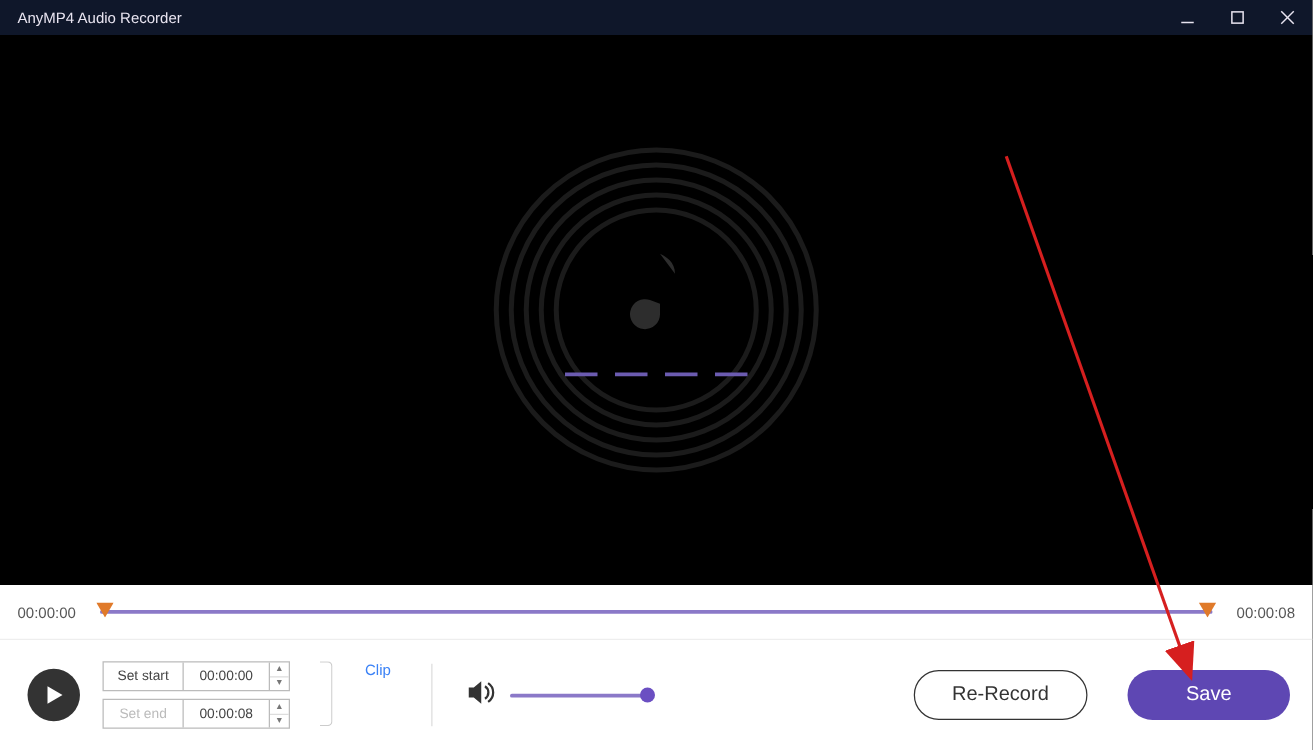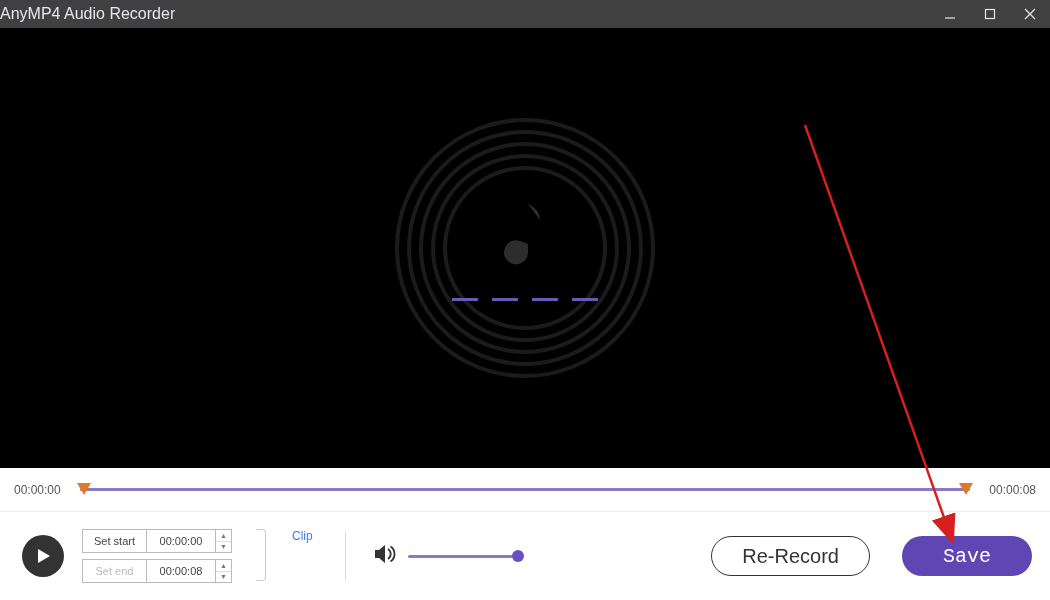--- a/index.html
+++ b/index.html
@@ -2,25 +2,26 @@
 <html><head>
 <meta charset="utf-8">
 <style>
   * { box-sizing: border-box; margin: 0; padding: 0; }
   html, body { width: 1050px; height: 600px; font-family: "Segoe UI", Arial, sans-serif; overflow: hidden; }
   body { background: #fff; display: flex; flex-direction: column; }
 
   
   .titlebar {
     height: 28px;
-    background: #404040;
+    background: #0f172a;
     display: flex;
     align-items: center;
     color: #e8e4f0;
-    font-size: 16px;
+    font-size: 12px;
+    padding-left: 14px;
     user-select: none;
   }
   .titlebar-spacer { flex: 1; }
   .win-ctrl {
     width: 40px; height: 28px; display: flex; align-items: center; justify-content: center;
     color: #e8e4f0; cursor: pointer;
   }
   .win-ctrl svg { width: 12px; height: 12px; stroke: currentColor; fill: none; stroke-width: 1.2; }
 
   
@@ -137,25 +138,25 @@
     position:absolute; right: -6px; top: -5px;
     width: 12px; height: 12px; border-radius:50%;
     background:#6b4fc2;
   }
 
   .controls-spacer { flex:1; }
 
   .pill-btn {
     height: 40px; border-radius: 20px;
     display:flex; align-items:center; justify-content:center;
-    font-size: 20px; cursor:pointer;
+    font-size: 16px; cursor:pointer;
     padding: 0 30px;
   }
   .rerecord { border: 1.5px solid #333; color:#333; background:#fff; min-width:130px;}
-  .save { background:#5e47b3; color:#fff; min-width:130px; margin-left: 14px; font-family: Liberation Mono, monospace;}
+  .save { background:#5e47b3; color:#fff; min-width:130px; margin-left: 14px;}
 
   
   .annot-arrow {
     position: fixed; pointer-events:none;
   }
 </style>
 </head>
 <body>
 
 <div class="titlebar">

